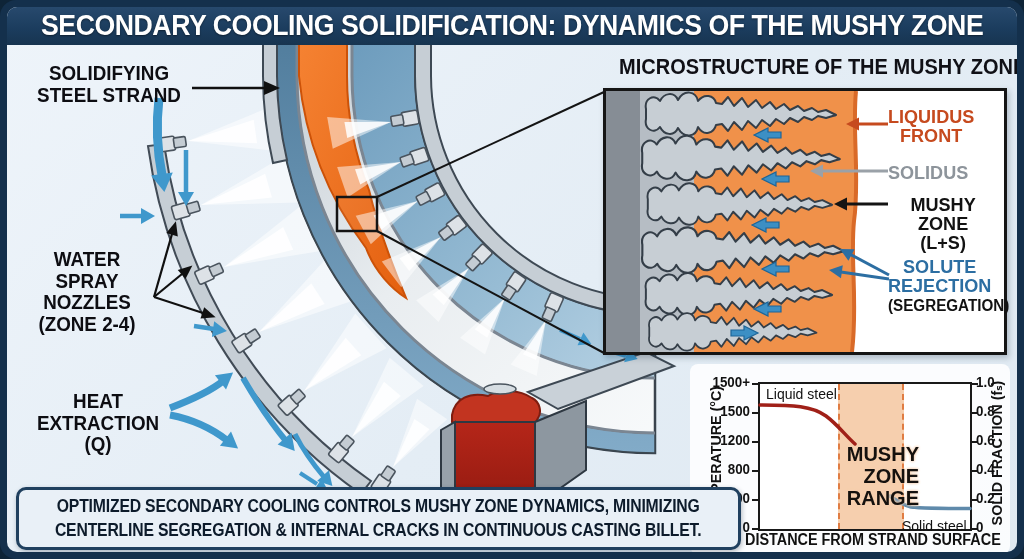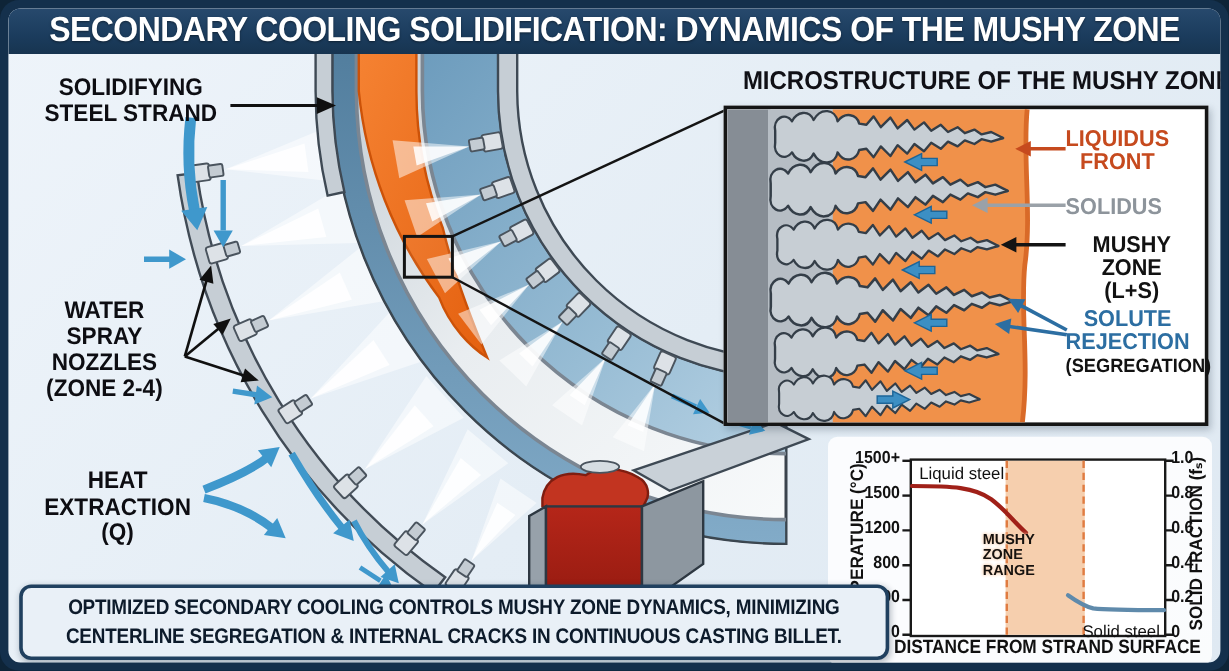--- a/index.html
+++ b/index.html
@@ -28,22 +28,22 @@
         background:#ffffff;box-sizing:content-box;}
   .band{position:absolute;left:78px;top:0;width:66px;height:100%;background:#f6cfae;
         border-left:2px dashed #e07c42;border-right:2px dashed #e07c42;box-sizing:border-box;}
   .tick-l{position:absolute;width:62px;text-align:right;font-weight:700;font-size:14.5px;color:#111;
           height:18px;line-height:18px;transform:scaleX(.92);transform-origin:right center;}
   .tick-r{position:absolute;width:40px;text-align:left;font-weight:700;font-size:14.5px;color:#111;
           height:18px;line-height:18px;transform:scaleX(.92);transform-origin:left center;}
   .axis-title{position:absolute;width:170px;text-align:center;font-weight:700;font-size:15px;color:#111;
               transform:rotate(-90deg) scaleX(.95);white-space:nowrap;}
   .anno{position:absolute;font-size:14px;color:#111;white-space:nowrap;}
-  .anno-mushy{position:absolute;left:819px;top:443px;width:100px;text-align:left;font-weight:700;
-              font-size:12px;line-height:1.1;color:#15110e;white-space:pre-line;
+  .anno-mushy{position:absolute;left:819px;top:443px;width:100px;text-align:right;font-weight:700;
+              font-size:20px;line-height:1.1;color:#15110e;white-space:pre-line;
               text-shadow:0 0 3px #f6cfae,0 0 3px #f6cfae;}
   .xlabel{position:absolute;left:732px;top:531px;width:260px;text-align:center;font-weight:700;
           font-size:16px;color:#111;transform:scaleX(.9);white-space:nowrap;}
   .caption{position:absolute;left:16px;top:487px;width:725px;height:63px;background:#e9f0f7;
            border:3.5px solid #20405f;border-radius:10px;box-sizing:border-box;
            box-shadow:1px 2px 5px rgba(20,40,60,.3);display:flex;align-items:center;justify-content:center;}
   .caption-text{font-weight:700;font-size:17.5px;line-height:1.32;color:#0d1b2b;text-align:center;
                 transform:scaleX(.9);white-space:pre-line;letter-spacing:-0.2px;}
 </style>
 </head>

